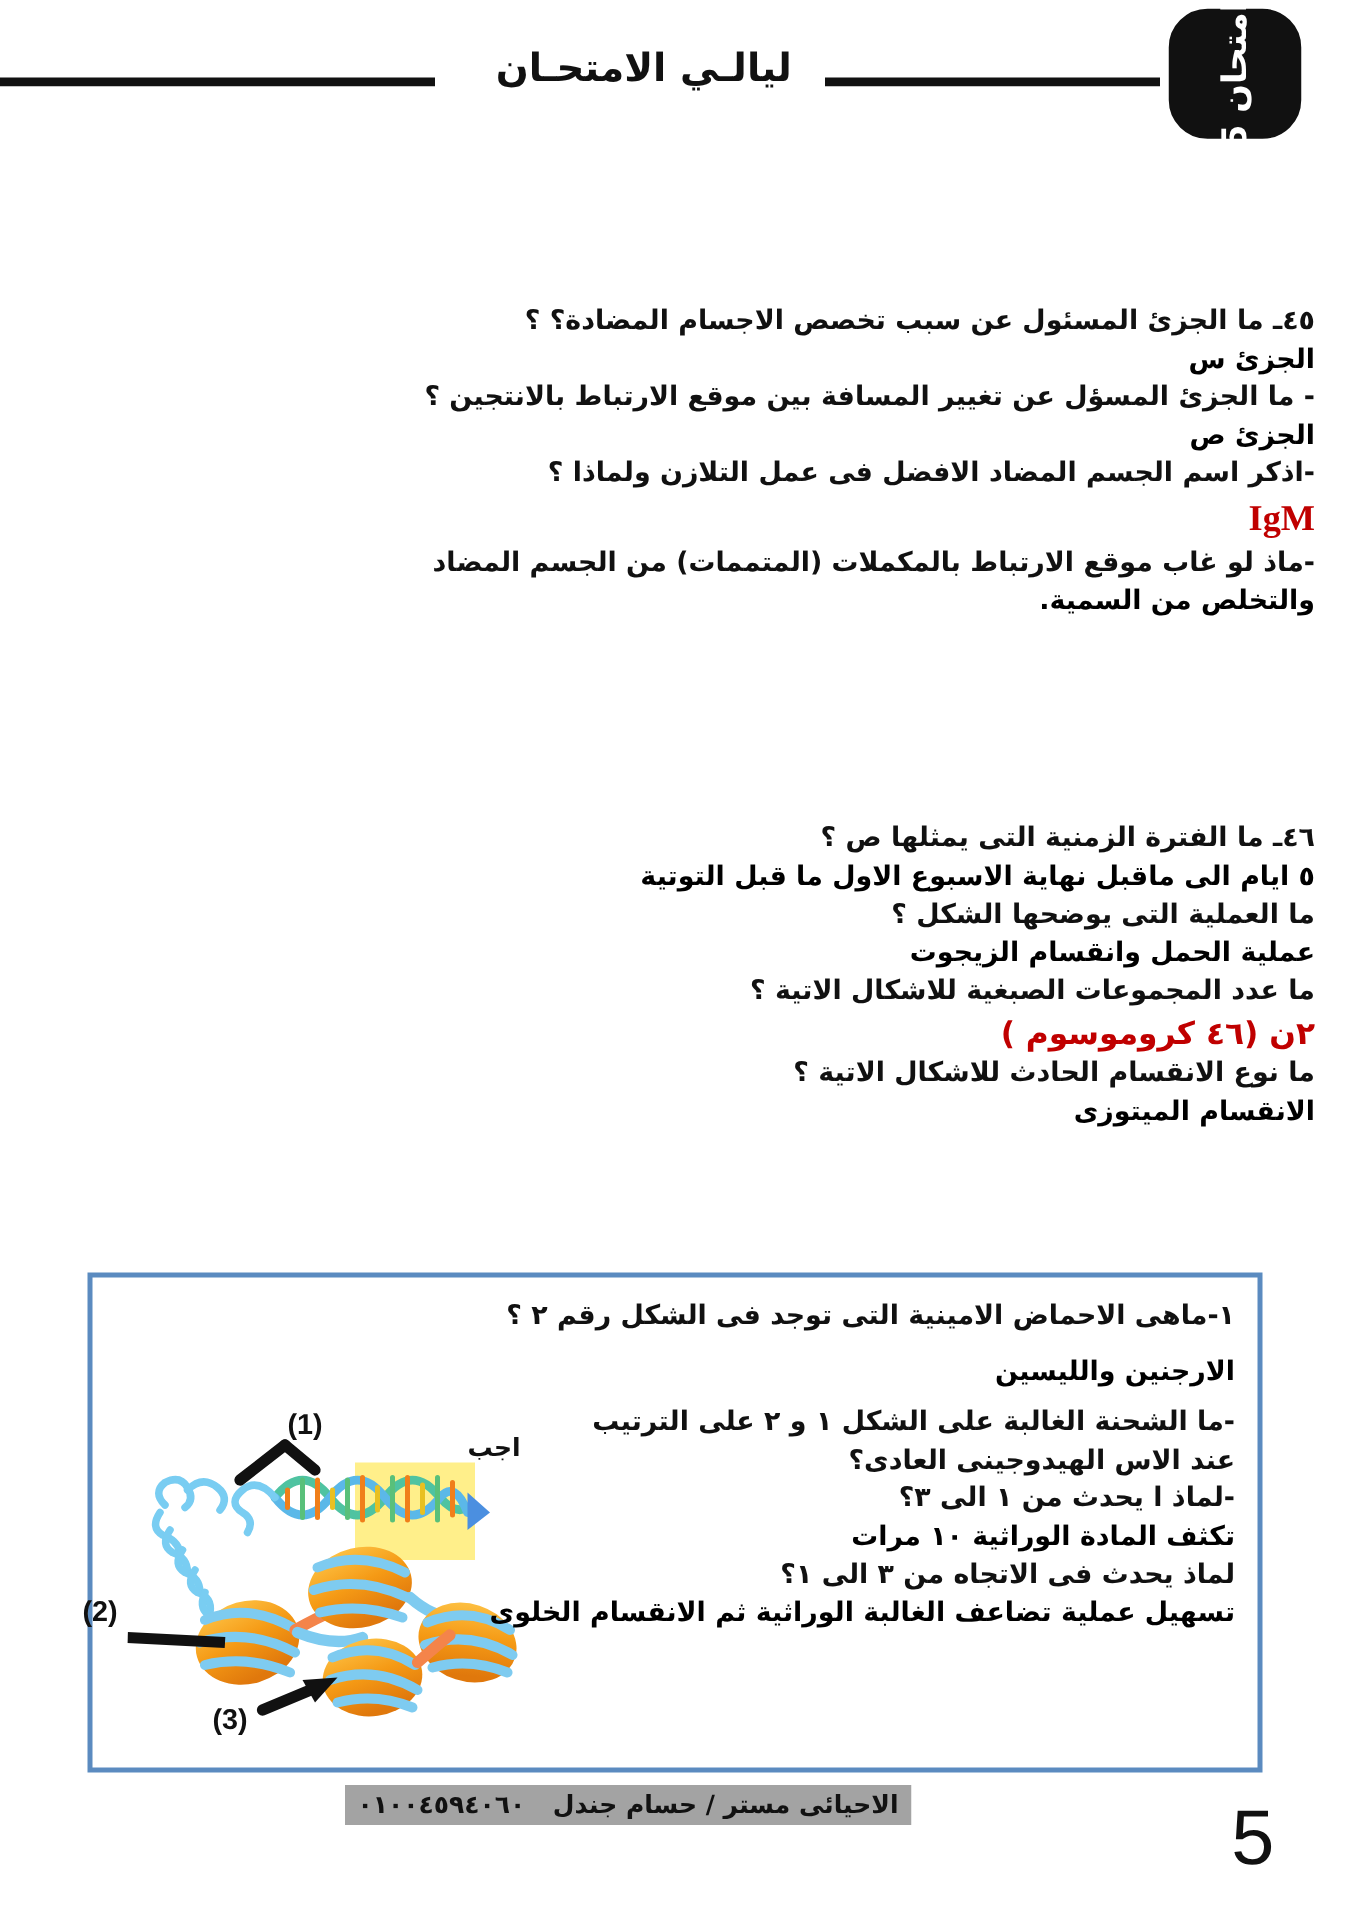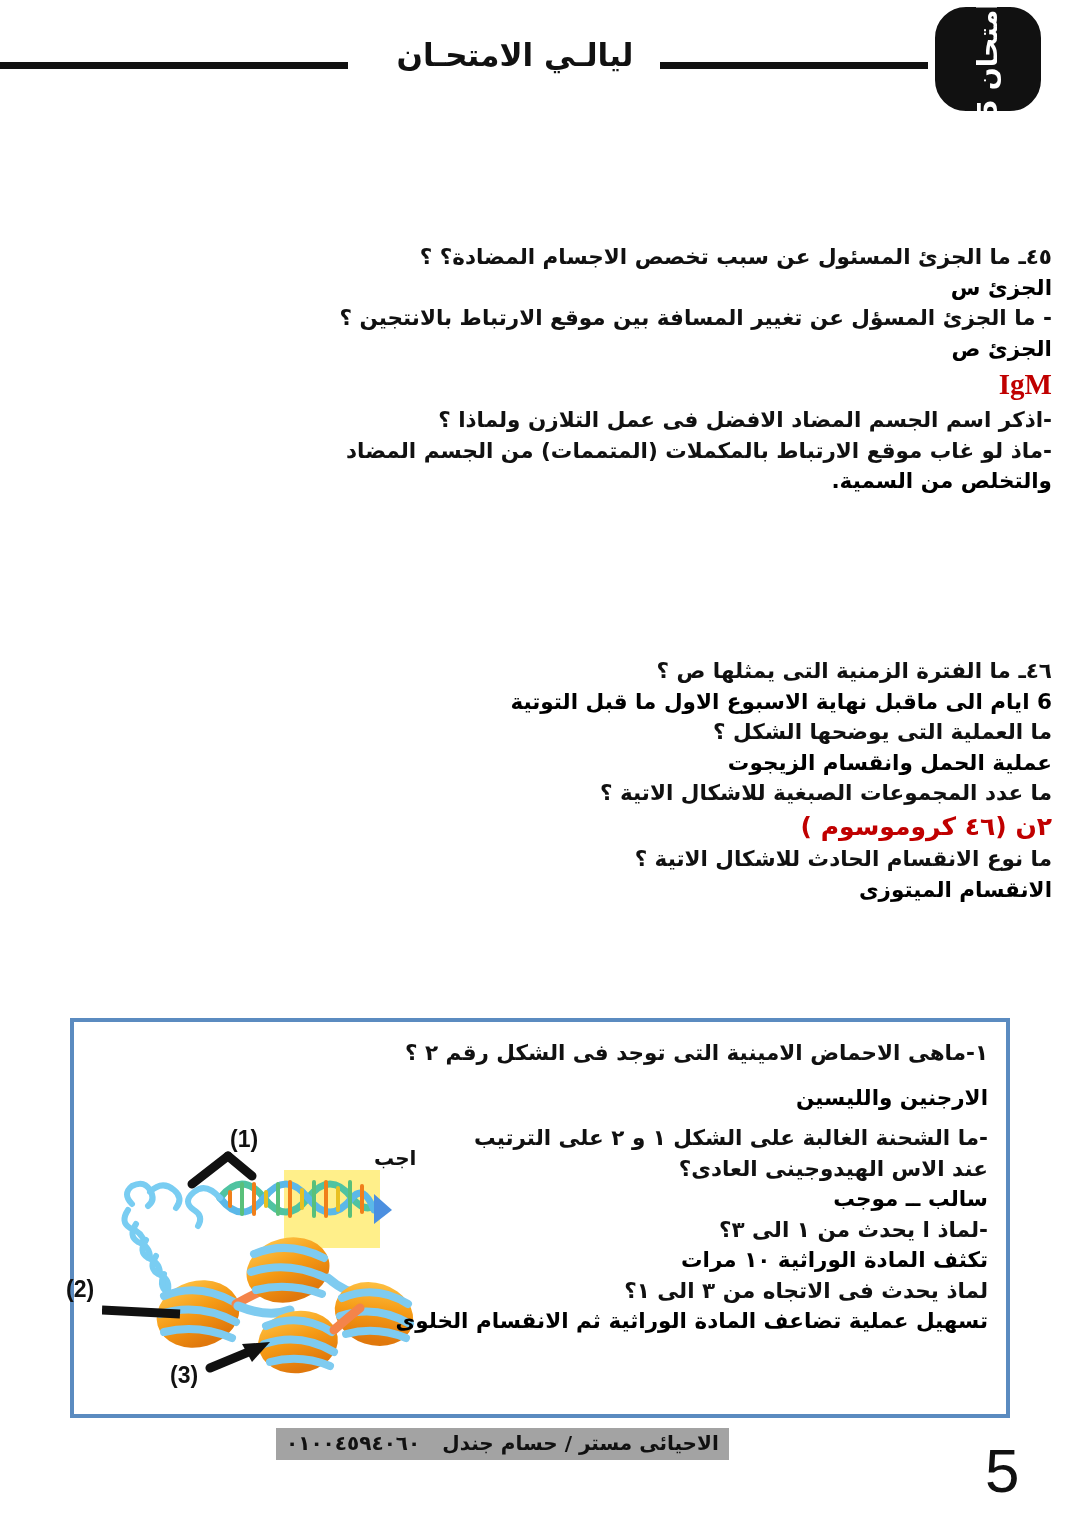--- a/index.html
+++ b/index.html
@@ -96,32 +96,32 @@
     </div>
   </div>
 
   <div class="qblock">
 
     <div class="qbox-inner" style="left:360px;top:228px;width:650px;">
       <div class="q-line">٤٥ـ ما الجزئ المسئول عن  سبب تخصص الاجسام المضادة؟  ؟</div>
       <div class="q-line ans">الجزئ س</div>
       <div class="q-line">- ما الجزئ المسؤل عن تغيير المسافة بين موقع الارتباط بالانتجين ؟</div>
       <div class="q-line ans">الجزئ ص</div>
+      <div class="q-line">-اذكر اسم الجسم المضاد الافضل فى عمل التلازن ولماذا ؟</div>
       <div class="q-line latin">IgM</div>
-      <div class="q-line">-اذكر اسم الجسم المضاد الافضل فى عمل التلازن ولماذا ؟</div>
       <div class="q-line">-ماذ لو غاب موقع الارتباط بالمكملات (المتممات) من الجسم المضاد</div>
       <div class="q-line ans">والتخلص من السمية.</div>
     </div>
   </div>
 
   <div class="qblock">
 
     <div class="qbox-inner" style="left:380px;top:642px;width:650px;">
       <div class="q-line">٤٦ـ ما الفترة الزمنية التى يمثلها ص  ؟</div>
-      <div class="q-line ans">6 ايام الى ماقبل نهاية الاسبوع الاول  ما قبل التوتية</div>
+      <div class="q-line ans">٥ ايام الى ماقبل نهاية الاسبوع الاول  ما قبل التوتية</div>
       <div class="q-line">ما العملية التى يوضحها الشكل  ؟</div>
       <div class="q-line ans">عملية الحمل وانقسام الزيجوت</div>
       <div class="q-line">ما عدد المجموعات الصبغية للاشكال الاتية ؟</div>
       <div class="q-line ans-big">٢ن (٤٦ كروموسوم )</div>
       <div class="q-line">ما نوع الانقسام الحادث للاشكال الاتية ؟</div>
       <div class="q-line ans">الانقسام الميتوزى</div>
     </div>
   </div>
 
   <div class="bluebox">
@@ -228,25 +228,24 @@
       <div class="figlabel" style="left:272px;top:28px;font-size:20px;">اجب</div>
     </div>
 
     <div class="bluebox-inner" style="top:16px;right:18px;width:640px;">
       <div class="q-line">١-ماهى الاحماض الامينية التى توجد فى الشكل رقم ٢ ؟</div>
       <div style="height:14px"></div>
       <div class="q-line ans">الارجنين والليسين</div>
       <div style="height:10px"></div>
       <div class="q-line">-ما الشحنة الغالبة على الشكل ١ و ٢ على الترتيب</div>
       <div class="q-line">عند الاس الهيدوجينى العادى؟</div>
-      <div class="q-line ans">سالب ــ موجب</div>
       <div class="q-line">-لماذ ا يحدث من ١ الى ٣؟</div>
       <div class="q-line ans">تكثف المادة الوراثية ١٠ مرات</div>
       <div class="q-line">لماذ يحدث فى الاتجاه  من ٣ الى ١؟</div>
-      <div class="q-line ans">تسهيل عملية تضاعف المادة الوراثية ثم الانقسام الخلوى</div>
+      <div class="q-line ans">تسهيل عملية تضاعف الغالبة الوراثية ثم الانقسام الخلوى</div>
     </div>
   </div>
 
   <div class="footer-hl">
     <span>الاحيائى مستر / حسام جندل</span><span class="phone">٠١٠٠٤٥٩٤٠٦٠</span>
   </div>
   <div class="pagenum">5</div>
 
 </div>
 

